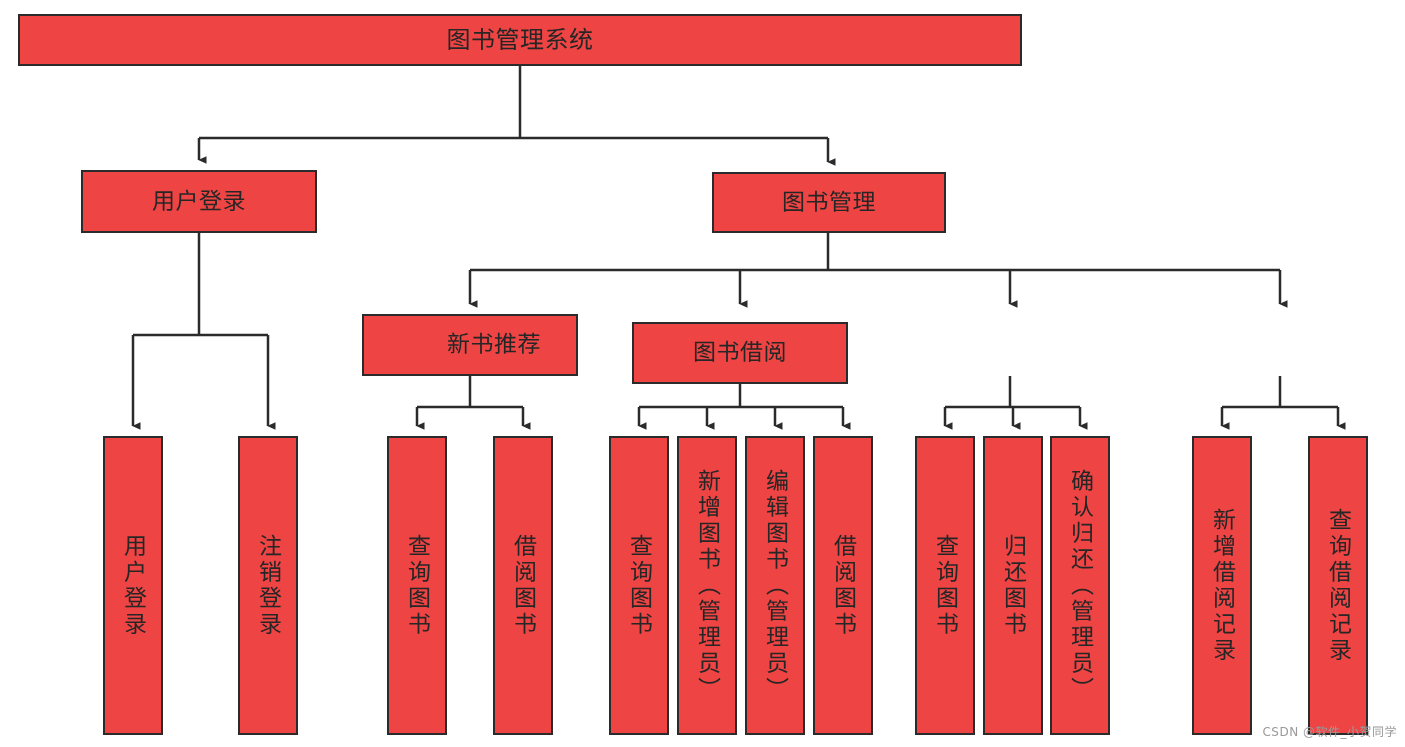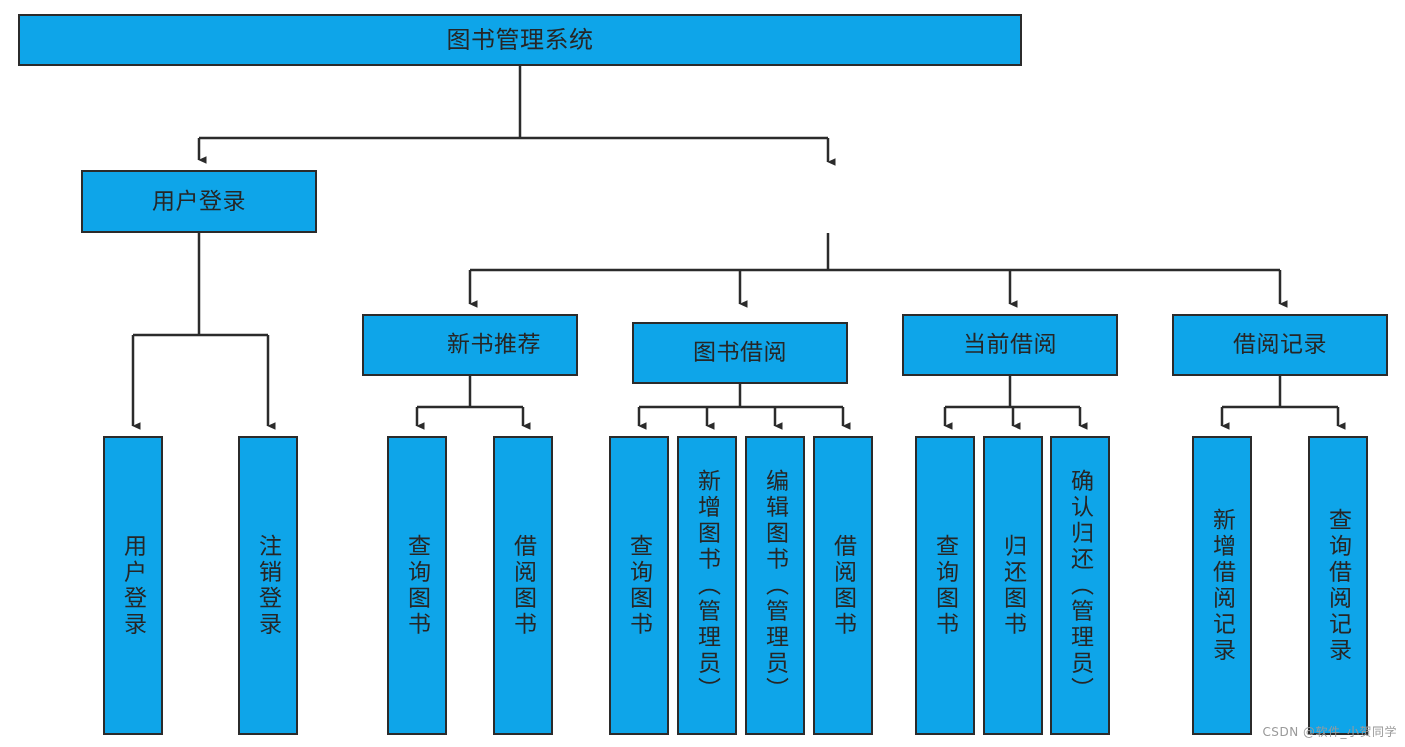--- a/index.html
+++ b/index.html
@@ -22,21 +22,21 @@
     position: absolute;
     left: 0;
     top: 0;
     width: 1405px;
     height: 747px;
     pointer-events: none;
   }
   .node {
     position: absolute;
     box-sizing: border-box;
-    background: #0ea5e9;
+    background: #ef4444;
     border: 2.5px solid #2b2b2b;
     display: flex;
     align-items: center;
     justify-content: center;
     z-index: 2;
   }
   .node-label {
     color: #262626;
     text-align: center;
     line-height: 1.18;
@@ -129,36 +129,33 @@
   </svg>
 
   <div class="node horizontal root" style="left:18px; top:14px; width:1004px; height:52px;">
     <span class="node-label">图书管理系统</span>
   </div>
 
   <div class="node horizontal" style="left:81px; top:170px; width:236px; height:63px;">
     <span class="node-label">用户登录</span>
   </div>
 
+  <div class="node horizontal" style="left:712px; top:172px; width:234px; height:61px;">
+    <span class="node-label">图书管理</span>
+  </div>
 
   <div class="node horizontal" style="left:362px; top:314px; width:216px; height:62px;padding-left:48px;">
     <span class="node-label">新书推荐</span>
   </div>
 
   <div class="node horizontal" style="left:632px; top:322px; width:216px; height:62px;">
     <span class="node-label">图书借阅</span>
   </div>
 
-  <div class="node horizontal" style="left:902px; top:314px; width:216px; height:62px;">
-    <span class="node-label">当前借阅</span>
-  </div>
-
-  <div class="node horizontal" style="left:1172px; top:314px; width:216px; height:62px;">
-    <span class="node-label">借阅记录</span>
-  </div>
+
 
   <div class="node vertical" style="left:103px; top:436px; width:60px; height:299px;">
     <span class="node-label">用户登录</span>
   </div>
 
   <div class="node vertical" style="left:238px; top:436px; width:60px; height:299px;">
     <span class="node-label">注销登录</span>
   </div>
 
   <div class="node vertical" style="left:387px; top:436px; width:60px; height:299px;">

